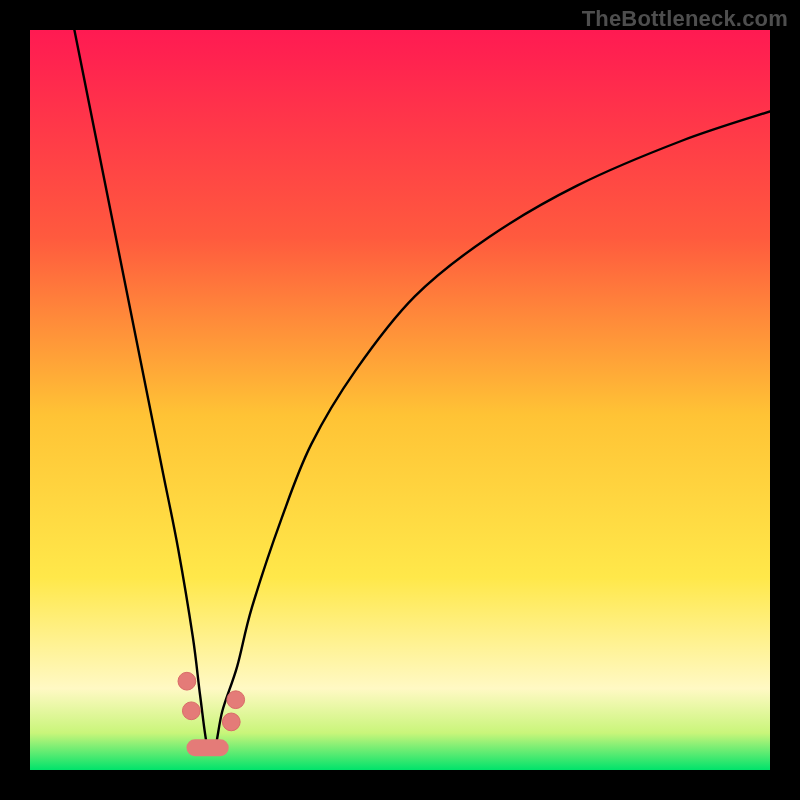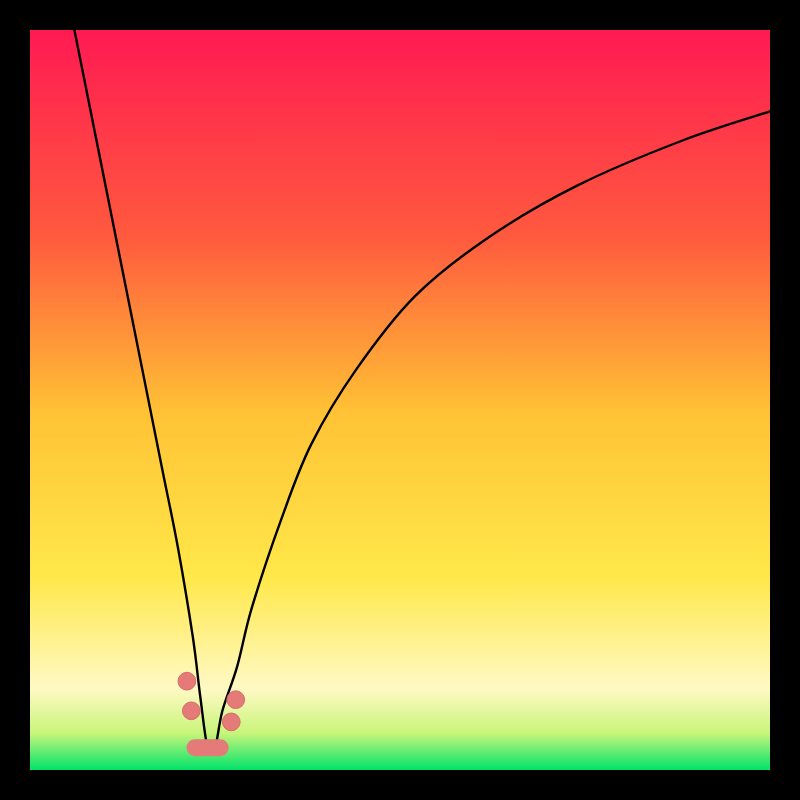--- a/index.html
+++ b/index.html
@@ -58,13 +58,14 @@
       <path id="curve-path" fill="none" stroke="#000000" stroke-width="2.4" stroke-linecap="round" d="M 44.4 0 C 46.86666666666667 12.333333333333334, 54.266666666666666 49.33333333333333, 59.2 74 C 64.13333333333334 98.66666666666667, 69.06666666666666 123.33333333333333, 74 148 C 78.93333333333334 172.66666666666666, 83.86666666666666 197.33333333333334, 88.8 222 C 93.73333333333333 246.66666666666666, 98.66666666666667 271.3333333333333, 103.60000000000001 296 C 108.53333333333335 320.6666666666667, 113.46666666666667 345.3333333333333, 118.4 370 C 123.33333333333334 394.6666666666667, 128.26666666666665 419.3333333333333, 133.2 444 C 138.13333333333333 468.6666666666667, 143.06666666666666 490.8666666666667, 148 518 C 152.93333333333334 545.1333333333333, 159.10000000000002 582.1333333333333, 162.8 606.8 C 166.5 631.4666666666666, 167.73333333333335 647.5, 170.20000000000002 666 C 172.66666666666669 684.5, 175.13333333333333 709.1666666666666, 177.6 717.8 C 180.06666666666666 726.4333333333333, 182.53333333333333 723.9666666666666, 185 717.8 C 187.46666666666667 711.6333333333333, 188.7 694.3666666666666, 192.4 680.8 C 196.10000000000002 667.2333333333333, 202.26666666666668 653.6666666666666, 207.20000000000002 636.4 C 212.13333333333335 619.1333333333333, 214.6 601.8666666666667, 222 577.2 C 229.4 552.5333333333334, 241.73333333333335 515.5333333333333, 251.60000000000002 488.4 C 261.4666666666667 461.26666666666665, 268.8666666666667 439.06666666666666, 281.2 414.4 C 293.5333333333333 389.7333333333333, 308.33333333333337 365.06666666666666, 325.6 340.4 C 342.8666666666667 315.7333333333333, 362.6 288.59999999999997, 384.8 266.4 C 407 244.2, 431.6666666666667 225.70000000000005, 458.8 207.20000000000005 C 485.93333333333334 188.70000000000005, 515.5333333333333 171.4333333333333, 547.6 155.39999999999998 C 579.6666666666667 139.36666666666665, 619.1333333333334 123.33333333333333, 651.2 111 C 683.2666666666667 98.66666666666667, 725.2 86.33333333333331, 740 81.39999999999998"></path>
       <g id="markers">
           <circle cx="156.88" cy="651.2" r="8.88" fill="#e47b78" stroke="#d96b68" stroke-width="1"></circle>
           <circle cx="161.32" cy="680.8" r="8.88" fill="#e47b78" stroke="#d96b68" stroke-width="1"></circle>
           <circle cx="205.72000000000003" cy="669.7" r="8.88" fill="#e47b78" stroke="#d96b68" stroke-width="1"></circle>
           <circle cx="201.28" cy="691.9" r="8.88" fill="#e47b78" stroke="#d96b68" stroke-width="1"></circle>
           <line x1="165.02" y1="717.8" x2="190.18" y2="717.8" stroke="#e47b78" stroke-width="17.02" stroke-linecap="round"></line>
         </g>
     </svg>
   </div>
+  <div class="watermark">TheBottleneck.com</div>
 </div>
 
 </body></html>

